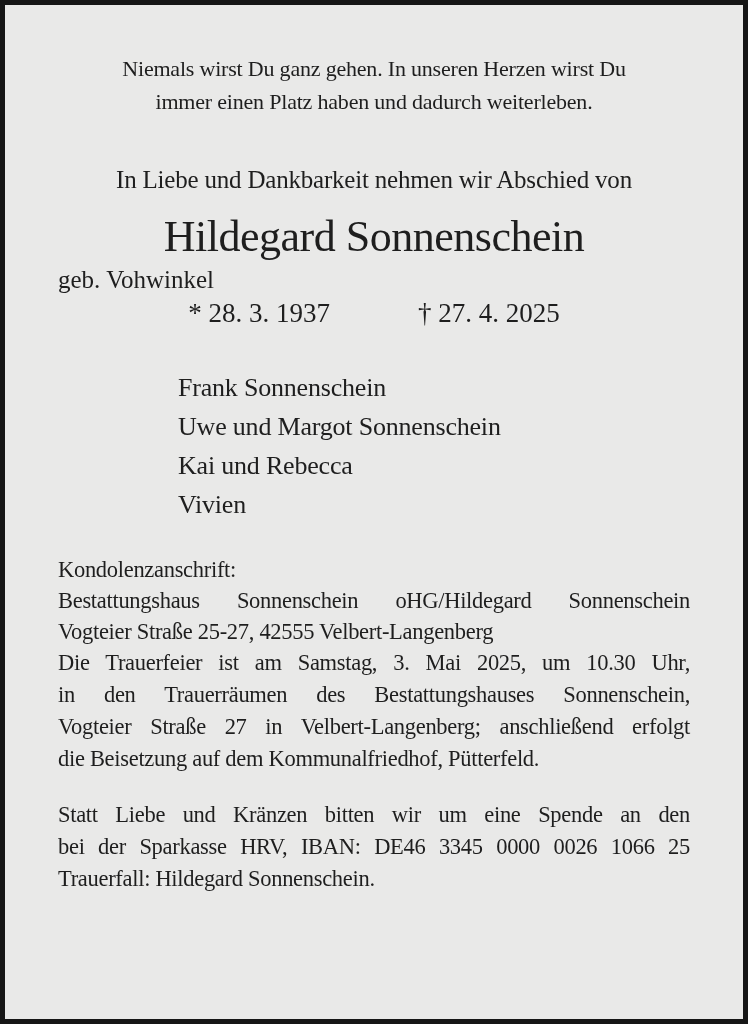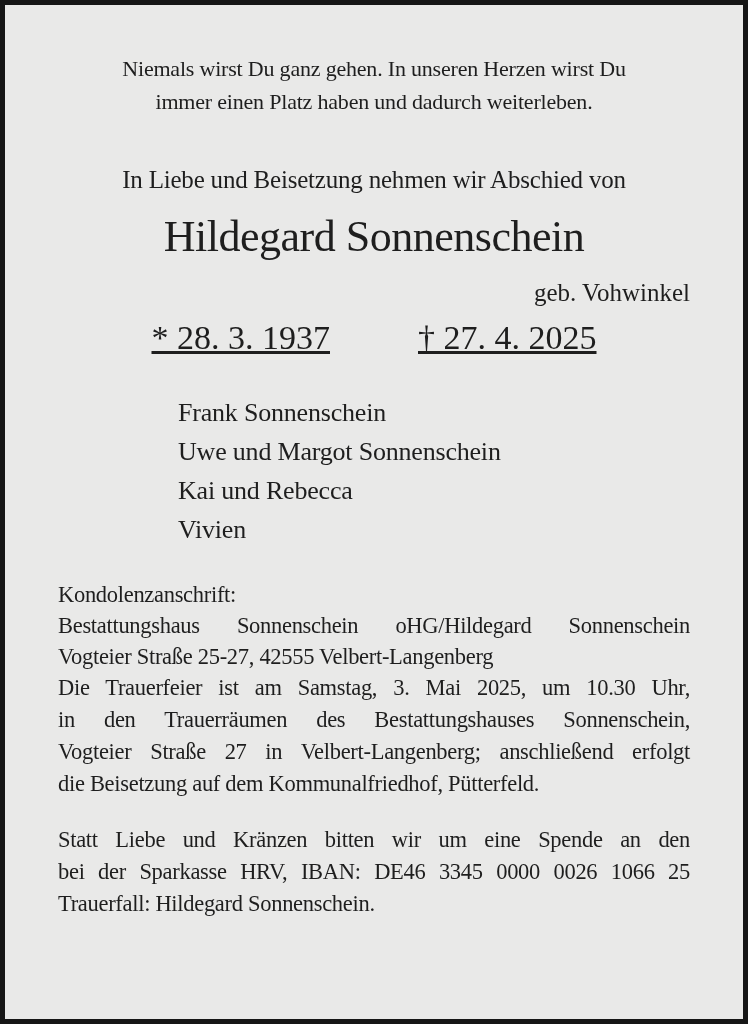--- a/index.html
+++ b/index.html
@@ -40,33 +40,31 @@
   }
   .name {
     margin: 14px 0 0 0;
     text-align: center;
     font-size: 44px;
     line-height: 54px;
     font-weight: normal;
     letter-spacing: -0.5px;
   }
   .maiden {
-    margin-top: 13px;
-    text-align: right;
+    margin-top: 0px;
+    text-align: left;
     font-size: 25px;
     line-height: 32px;
   }
   .dates {
-    margin-top: 12px;
     display: flex;
     justify-content: center;
     gap: 88px;
-    font-size: 34px;
+    font-size: 27px;
     line-height: 34px;
-    text-decoration: underline;
   }
   .mourners {
     margin-top: 38px;
     padding-left: 120px;
     font-size: 26px;
     line-height: 39px;
     letter-spacing: -0.2px;
   }
   .block {
     font-size: 22.5px;
@@ -87,21 +85,21 @@
 <body>
 
 <div class="page">
   <div class="inner">
 
     <div class="epigraph">
       <div>Niemals wirst Du ganz gehen. In unseren Herzen wirst Du</div>
       <div>immer einen Platz haben und dadurch weiterleben.</div>
     </div>
 
-    <div class="intro">In Liebe und Beisetzung nehmen wir Abschied von</div>
+    <div class="intro">In Liebe und Dankbarkeit nehmen wir Abschied von</div>
 
     <h1 class="name">Hildegard Sonnenschein</h1>
 
     <div class="maiden">geb. Vohwinkel</div>
 
     <div class="dates">
       <span>* 28. 3. 1937</span>
       <span>† 27. 4. 2025</span>
     </div>
 

